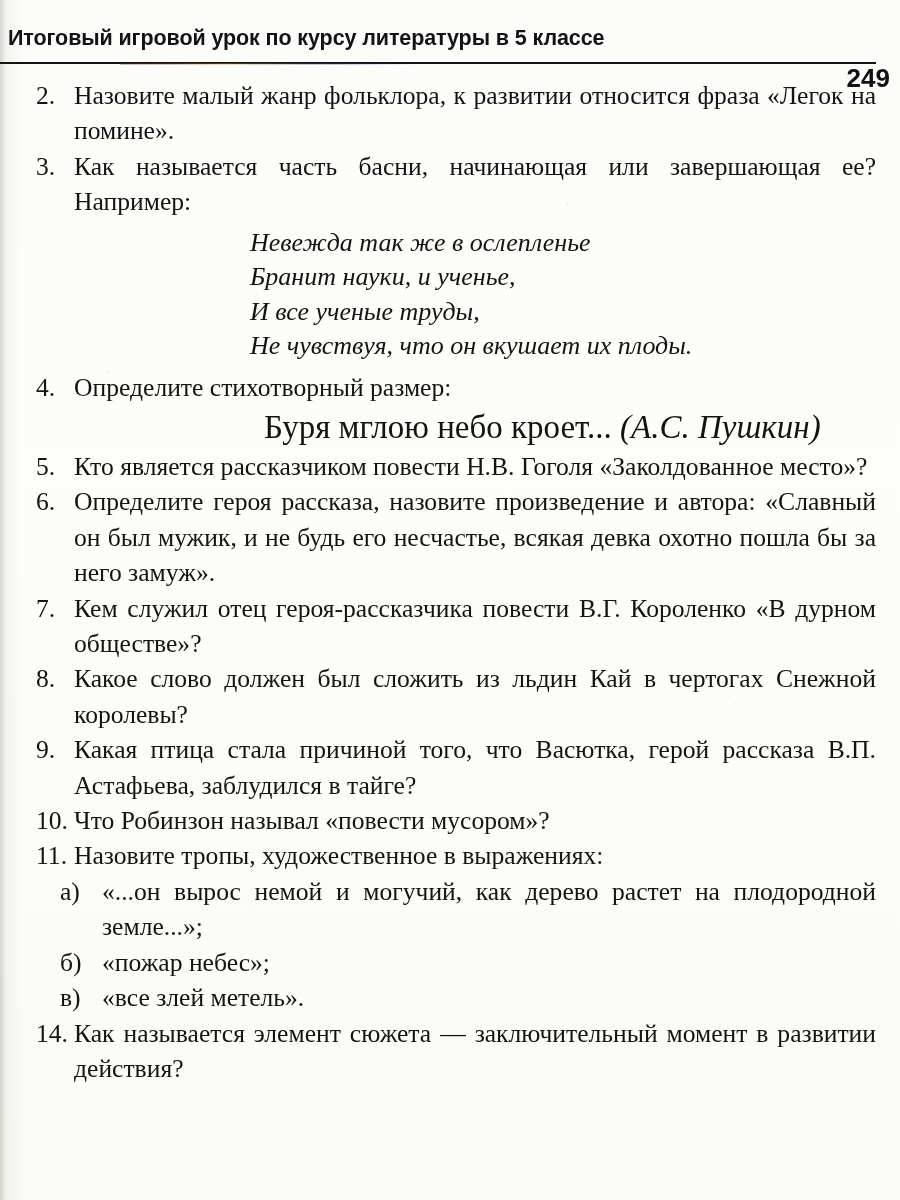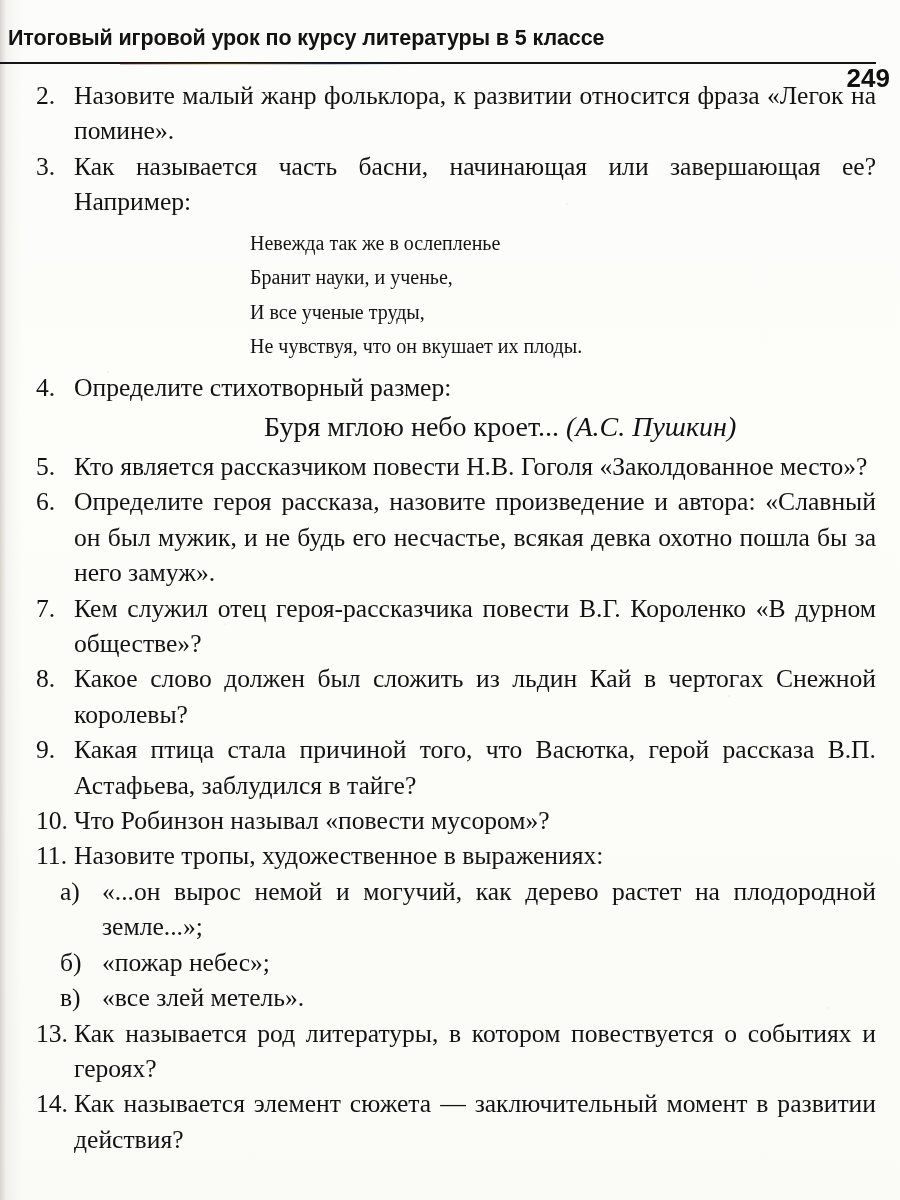--- a/index.html
+++ b/index.html
@@ -144,31 +144,32 @@
     left: 0;
     top: 0;
     width: 36px;
     text-align: left;
   }
 
   
   .verse {
     margin: 6px 0 6px 0;
     padding-left: 214px;
-    font-size: 20px;
+    font-size: 26px;
     line-height: 34.6px;
+    font-style: italic;
   }
   .verse .vline {
     display: block;
     white-space: nowrap;
   }
   .quote-center {
     margin: 5px 0 4px 0;
     padding-left: 214px;
-    font-size: 28px;
+    font-size: 33px;
     line-height: 34.6px;
     white-space: nowrap;
   }
   .quote-center.deep { padding-left: 228px; }
   .attrib {
     font-style: italic;
   }
 </style>
 </head>
 <body>
@@ -257,24 +258,20 @@
           <span class="subnum">б)</span>
           <span>«пожар небес»;</span>
         </li>
         <li class="subitem">
           <span class="subnum">в)</span>
           <span>«все злей метель».</span>
         </li>
       </ol>
 
 
-      <li class="qitem">
-        <span class="num">13.</span>
-        <span class="qtext">Как называется род литературы, в котором повествуется о событиях и героях?</span>
-      </li>
 
       <li class="qitem">
         <span class="num">14.</span>
         <span class="qtext">Как называется элемент сюжета — заключительный момент в развитии действия?</span>
       </li>
     </ol>
 
   </div>
 </div>
 

